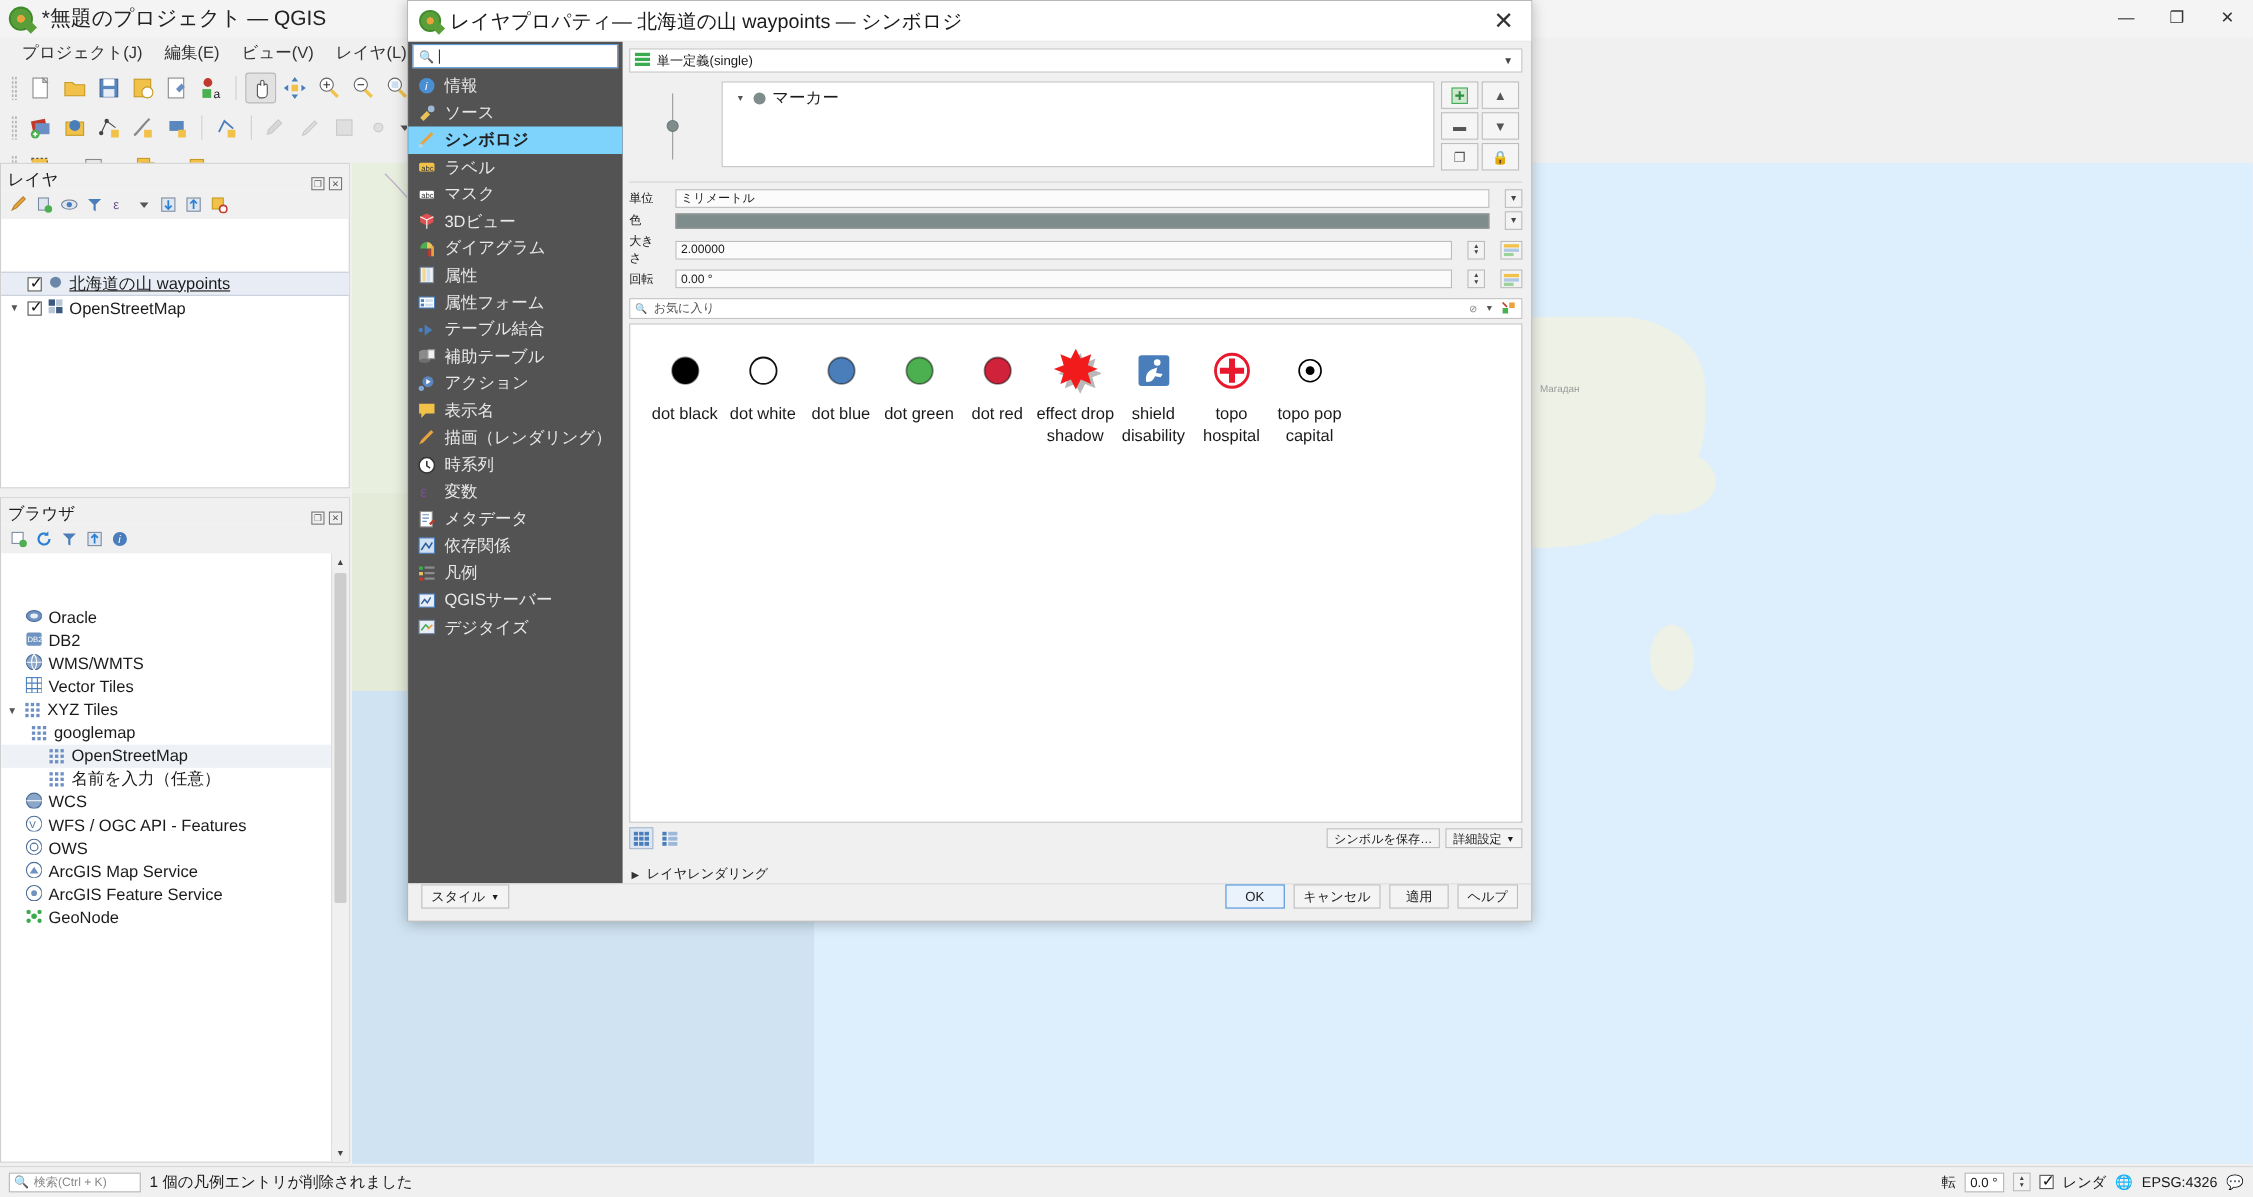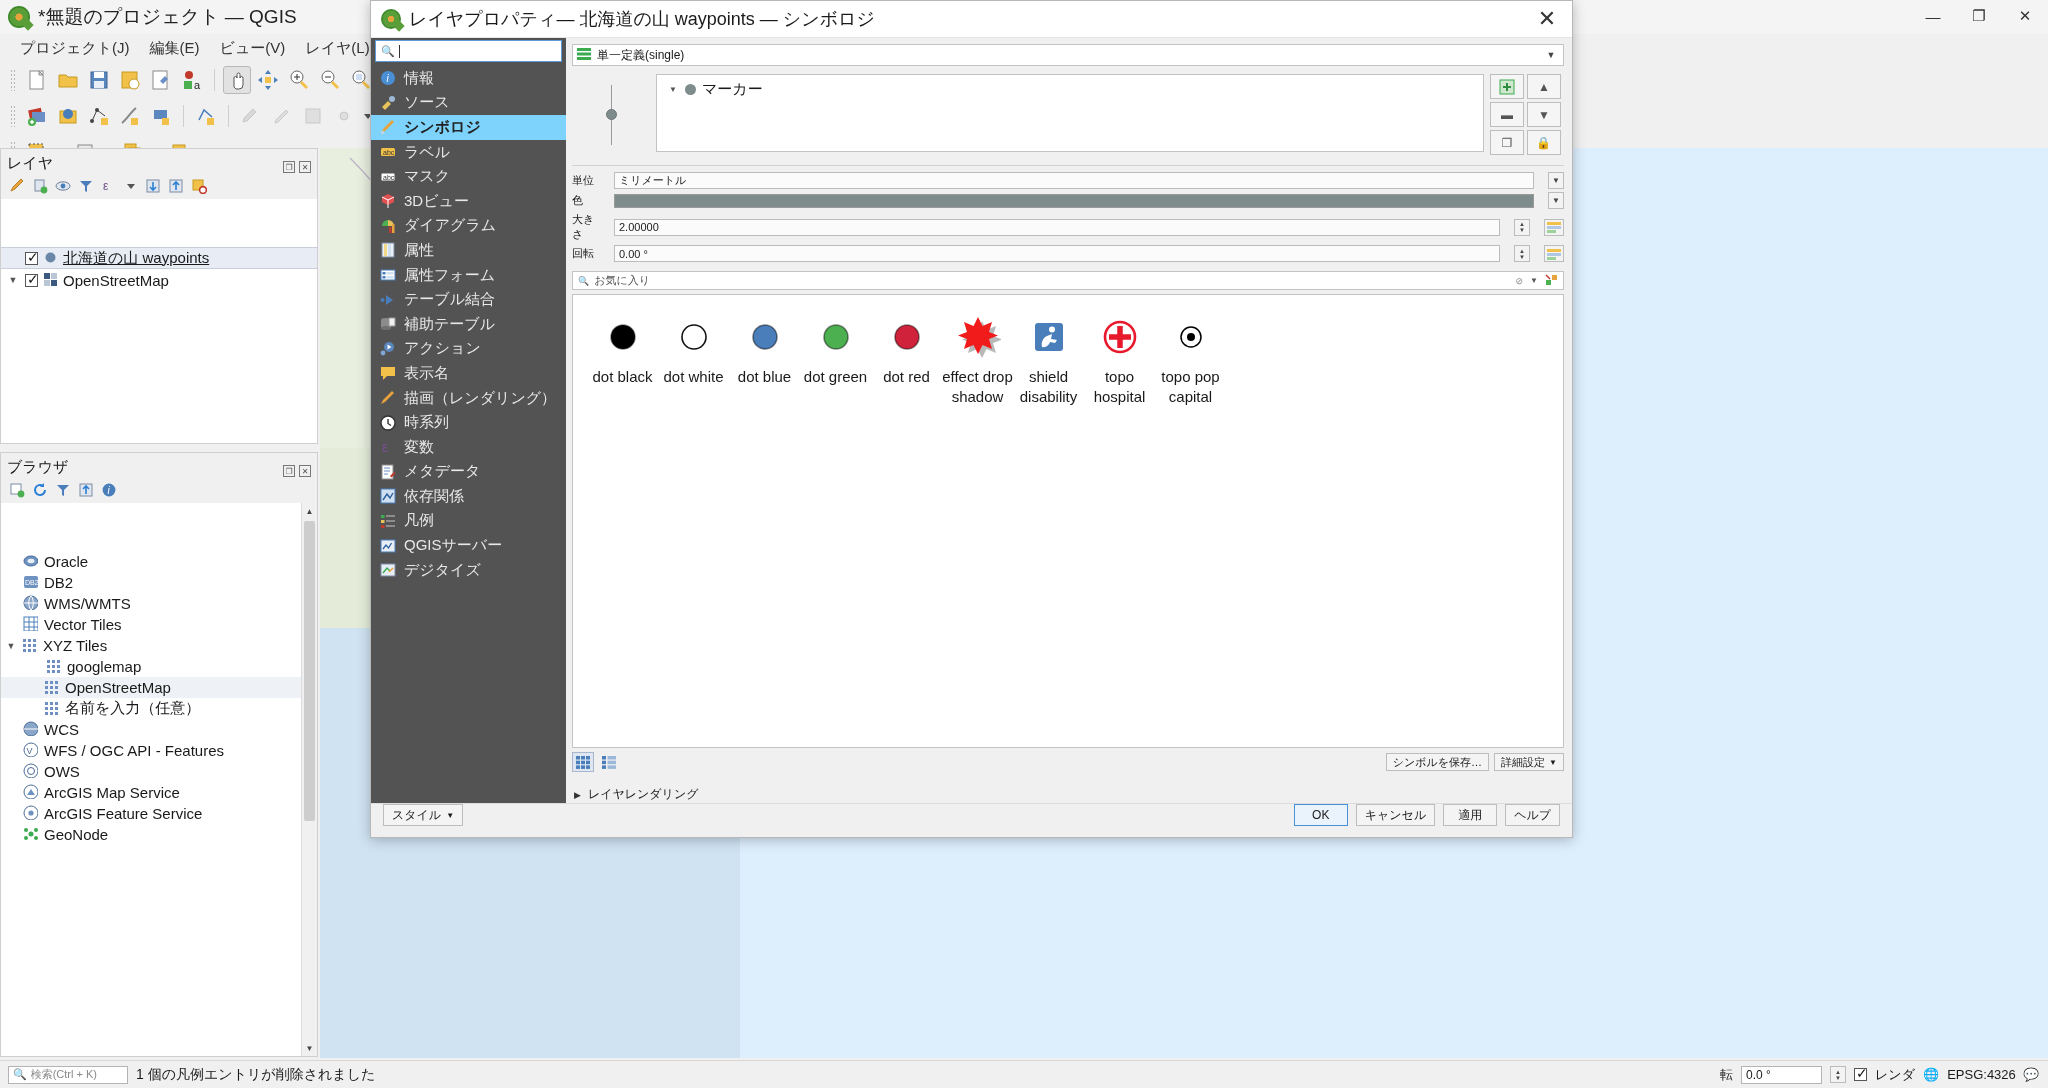--- a/index.html
+++ b/index.html
@@ -89,21 +89,21 @@
   .sb-field { height:18px; border:1px solid #b4b4b4; background:#fff; padding:0 4px;
               display:flex; align-items:center; font-size:12px; }
 
   
   .winbtns { position:absolute; right:0; top:0; display:flex; }
   .winbtn { width:46px; height:32px; display:flex; align-items:center; justify-content:center;
             font-size:15px; color:#333; }
 
   
   #dialog {
-    position:absolute; left:370px; top:0; width:1203px; height:838px;
+    position:absolute; left:370px; top:0; width:1023px; height:838px;
     background:#f0f0f0; border:1px solid #b8b8b8; box-shadow:0 2px 12px rgba(0,0,0,.25);
     display:flex; flex-direction:column;
   }
   .dlg-title { height:37px; display:flex; align-items:center; gap:8px; padding:0 10px;
                background:#fff; border-bottom:1px solid #e6e6e6; }
   .dlg-title .t { font-size:18px; }
   .dlg-close { margin-left:auto; font-size:22px; color:#333; width:30px; text-align:center; }
 
   .dlg-body { flex:1; display:flex; min-height:0; }
 
@@ -519,21 +519,21 @@
               <rect x="1" y="1" width="14" height="14" fill="#fff" stroke="#4a7ebb"></rect>
               <path d="M1 6h14M1 11h14M6 1v14M11 1v14" stroke="#4a7ebb"></path>
             </svg></span>
           <span>Vector Tiles</span>
         </div>
         <div class="tree-row" style="padding-left: 4px; height: 21px;">
           <span class="expander">▼</span>
           <span class="grid-ico"></span>
           <span>XYZ Tiles</span>
         </div>
-        <div class="tree-row" style="padding-left: 28px; height: 21px;">
+        <div class="tree-row" style="padding-left: 10px; height: 21px;">
           <span class="expander"></span>
           <span class="grid-ico"></span>
           <span>googlemap</span>
         </div>
         <div class="tree-row hl" style="padding-left: 26px; height: 21px;">
           <span class="expander"></span>
           <span class="grid-ico"></span>
           <span>OpenStreetMap</span>
         </div>
         <div class="tree-row" style="padding-left: 26px; height: 21px;">
@@ -617,21 +617,21 @@
   </div>
 
   <div class="statusbar">
     <div class="sb-search">
       <span>🔍</span>
       <span>検索(Ctrl + K)</span>
     </div>
     <div style="font-size:14px;">1 個の凡例エントリが削除されました</div>
     <div style="margin-left:auto; display:flex; align-items:center; gap:8px;">
       <span>転</span>
-      <span class="sb-field" style="width:81px;">0.0 °</span>
+      <span class="sb-field" style="width:36px;">0.0 °</span>
       <span class="spin">▲<br>▼</span>
       <span class="chk"></span>
       <span>レンダ</span>
       <span>🌐</span>
       <span>EPSG:4326</span>
       <span>💬</span>
     </div>
   </div>
 </div>
 

